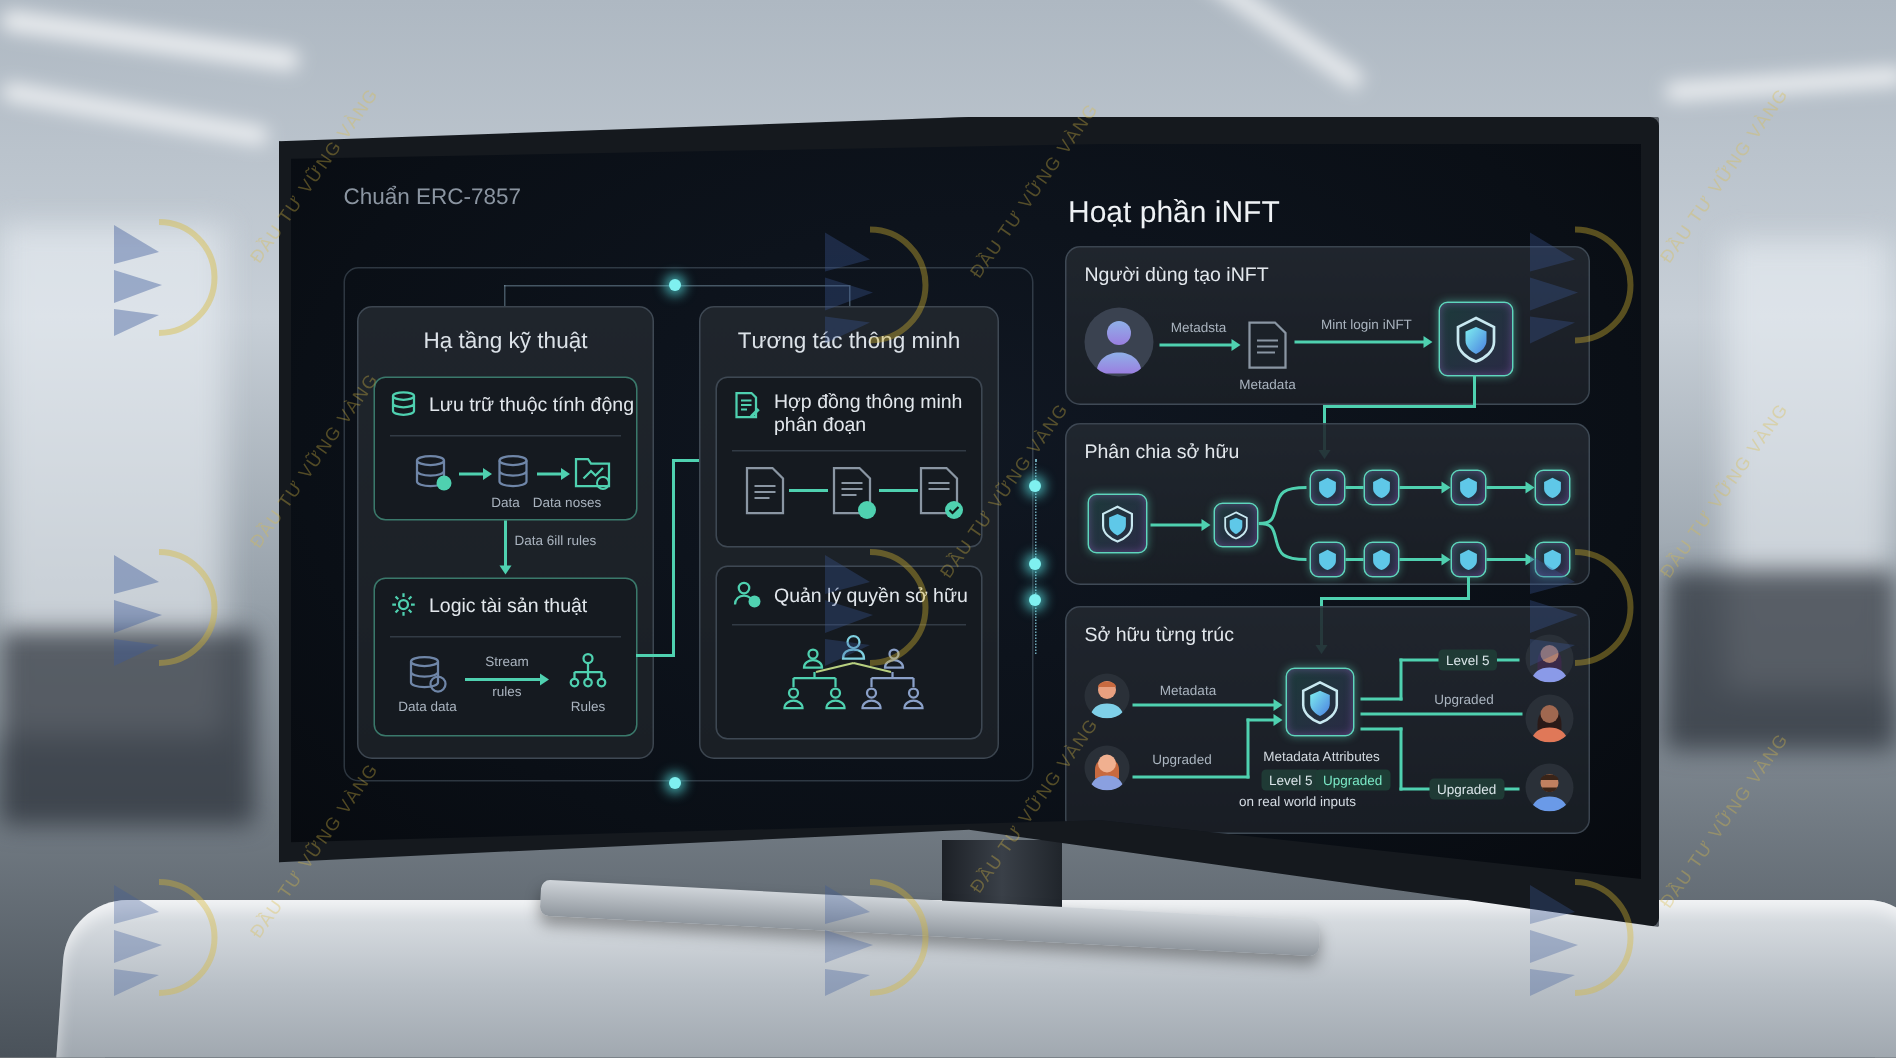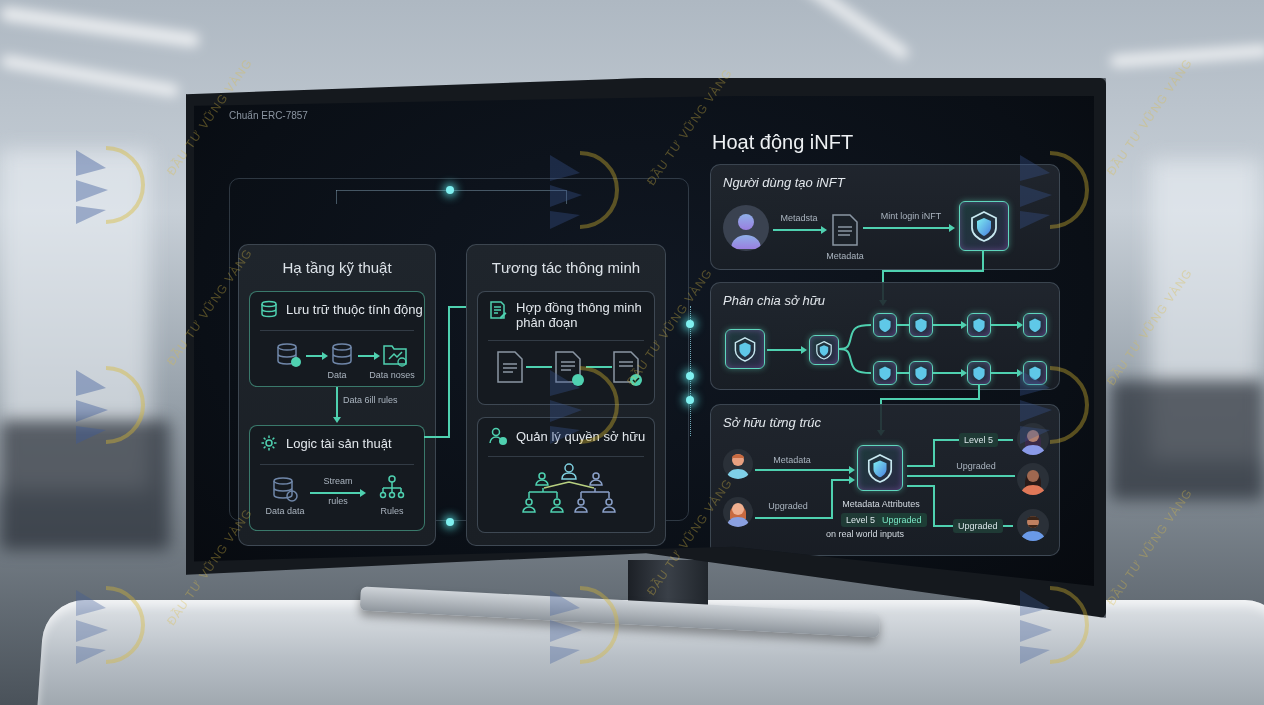--- a/index.html
+++ b/index.html
@@ -48,31 +48,30 @@
     box-shadow: 0 0 0 2px #5a6068;
   }
   .screen {
     position: absolute; left: 194px; top: 96px; width: 900px; height: 490px;
     background: radial-gradient(ellipse at 50% 40%, #101722 0%, #0a0f16 70%, #070a0f 100%);
     clip-path: polygon(0% 2%, 60% 0%, 100% -2%, 100% 100%, 60% 92%, 0% 95%);
     color: #e5e9ee;
   }
 
   
-  .eyebrow { position: absolute; left: 35px; top: 14px; font-size: 10px; color: #8b95a1; }
+  .eyebrow { position: absolute; left: 35px; top: 27px; font-size: 15px; color: #8b95a1; }
   .main-title { position: absolute; left: 35px; top: 45px; font-size: 20px; color: #eef1f4; }
   .outer-frame {
     position: absolute; left: 35px; top: 82px; width: 460px; height: 343px;
     border: 1px solid rgba(140,160,180,0.28); border-radius: 10px;
   }
   .panel {
     position: absolute; border-radius: 10px;
     background: linear-gradient(180deg, #1f252c, #1a1f25);
     border: 1px solid rgba(140,160,180,0.3);
-    margin-top: 40px;
   }
   .panel-title { position: absolute; width: 100%; text-align: center; font-size: 15px; color: #dce2e8; }
   .card {
     position: absolute; border-radius: 8px;
     background: #151a20;
     border: 1px solid rgba(90,200,170,0.55);
   }
   .card.dim { border-color: rgba(140,160,180,0.35); }
   .card-head { position: absolute; left: 10px; top: 8px; display: flex; align-items: center; gap: 8px; font-size: 13px; color: #e2e7ec; }
   .card-sep { position: absolute; left: 10px; right: 10px; height: 1px; background: rgba(140,160,180,0.25); }
@@ -83,21 +82,21 @@
   .glow-dot { position: absolute; width: 8px; height: 8px; border-radius: 50%; background: #7ff0f0; box-shadow: 0 0 8px 3px rgba(90,230,230,0.7); }
   .frame-line { position: absolute; background: rgba(140,170,190,0.45); }
 
   
   .right-title { position: absolute; left: 518px; top: 35px; font-size: 20px; color: #eef1f4; }
   .rpanel {
     position: absolute; border-radius: 10px;
     background: linear-gradient(180deg, rgba(34,40,48,0.9), rgba(26,31,38,0.9));
     border: 1px solid rgba(140,160,180,0.3);
   }
-  .rpanel-title { position: absolute; left: 12px; top: 10px; font-size: 13px; color: #e2e7ec; font-style: italic; }
+  .rpanel-title { position: absolute; left: 12px; top: 10px; font-size: 13px; color: #e2e7ec; }
   .gem {
     position: absolute; border-radius: 6px;
     background: linear-gradient(135deg, #1c3a3a, #2a2a45);
     border: 1.5px solid #5fd6bd;
     box-shadow: 0 0 6px rgba(95,214,189,0.45), inset 0 0 6px rgba(170,110,220,0.4);
     display: flex; align-items: center; justify-content: center;
   }
   .avatar {
     position: absolute; border-radius: 50%;
     background: #2a3038; overflow: hidden;
@@ -168,21 +167,21 @@
           <path d="M3 5v14c0 1.7 4 3 9 3s9-1.3 9-3V5M3 12c0 1.7 4 3 9 3s9-1.3 9-3" fill="none" stroke="#6f86a8" stroke-width="1.5"></path>
         </svg>
       <div class="lbl" style="left:73px;top:78px;width:28px;">Data</div>
       <div class="line" style="left:108px;top:63px;width:18px;height:2px;"></div>
       <div class="arrowhead" style="left:124px;top:60px;"></div>
       <svg style="position:absolute;left:132px;top:50px;" width="26" height="26" viewBox="0 0 26 26">
           <path d="M2 4h8l2 3h12v15H2z" fill="none" stroke="#4fd1b0" stroke-width="1.5"></path>
           <path d="M7 17l5-5 3 3 5-5" fill="none" stroke="#4fd1b0" stroke-width="1.5"></path>
           <circle cx="20" cy="20" r="4" fill="none" stroke="#4fd1b0" stroke-width="1.3"></circle>
         </svg>
-      <div class="lbl" style="left:116px;top:78px;width:52px;">Data noses</div>
+      <div class="lbl" style="left:102px;top:78px;width:52px;">Data noses</div>
     </div>
 
     <div class="line" style="left:97px;top:142px;width:2px;height:32px;"></div>
     <div class="arrowhead down" style="left:94px;top:172px;"></div>
     <div class="lbl" style="left:104px;top:150px;width:70px;text-align:left;">Data 6ill rules</div>
 
     <div class="card" style="left:10px;top:180px;width:176px;height:106px;">
       <div class="card-head">
         <svg width="18" height="18" viewBox="0 0 18 18">
             <circle cx="9" cy="9" r="3" fill="none" stroke="#4fd1b0" stroke-width="1.5"></circle>
@@ -294,21 +293,21 @@
         </g>
       </svg>
     </div>
   </div>
 
   <div style="position:absolute;left:496px;top:210px;width:1px;height:130px;border-left:1px dotted #6fa8b8;"></div>
   <div class="glow-dot" style="left:492px;top:224px;"></div>
   <div class="glow-dot" style="left:492px;top:276px;"></div>
   <div class="glow-dot" style="left:492px;top:300px;"></div>
 
-  <div class="right-title">Hoạt động iNFT</div>
+  <div class="right-title">Hoạt phần iNFT</div>
 
   <div class="rpanel" style="left:516px;top:68px;width:350px;height:106px;">
     <div class="rpanel-title">Người dùng tạo iNFT</div>
     <div class="avatar" style="left:12px;top:40px;width:46px;height:46px;background:#3a4250;">
       <svg width="46" height="46" viewBox="0 0 46 46">
           <defs>
             <linearGradient id="ug" x1="0" y1="0" x2="0" y2="1">
               <stop offset="0" stop-color="#8fb0e8"></stop>
               <stop offset="1" stop-color="#9a7fe0"></stop>
             </linearGradient>

